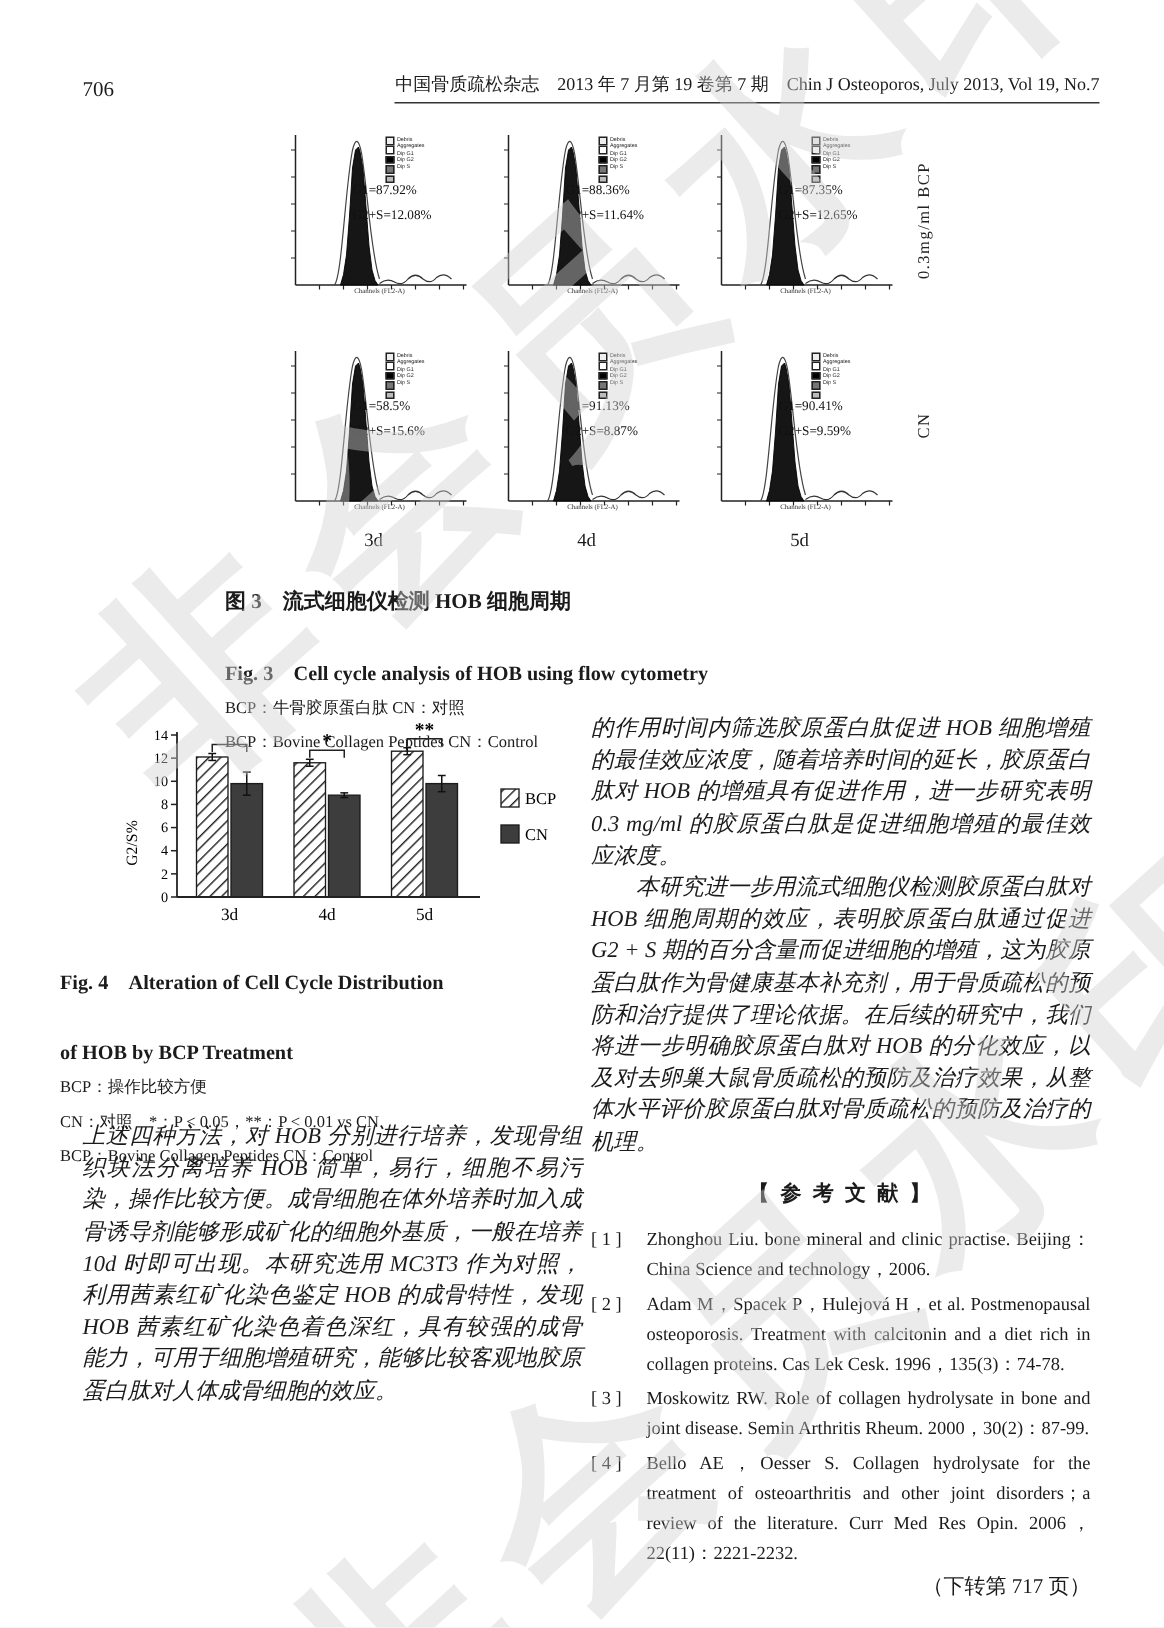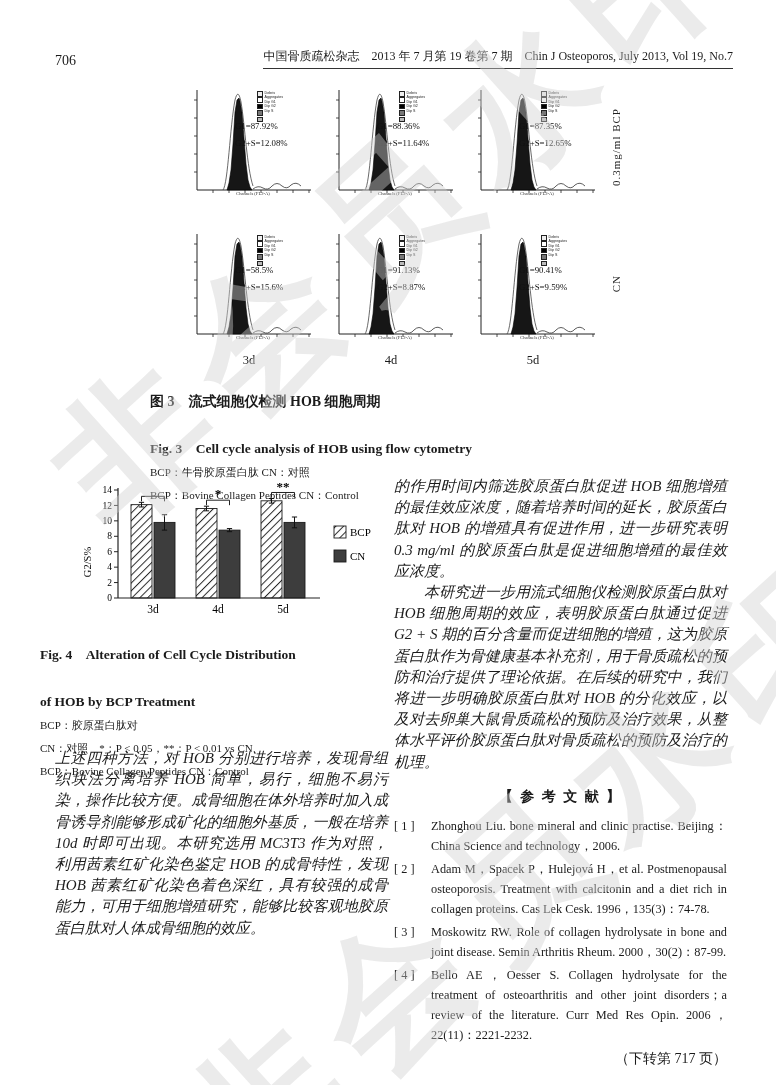--- a/index.html
+++ b/index.html
@@ -400,21 +400,21 @@
         <text x="272" y="80" class="leg">CN</text>
       </g>
     <line x1="40" y1="8" x2="40" y2="118" stroke="#222" stroke-width="1.2"></line>
     <line x1="40" y1="118" x2="242" y2="118" stroke="#222" stroke-width="1.2"></line>
     <text class="ylab" transform="rotate(-90)" x="-82" y="13" text-anchor="middle">G2/S%</text>
   </svg>
 
   <div class="cap cap4">
     <div class="c2">Fig. 4　Alteration of Cell Cycle Distribution</div>
     <div class="c2">of HOB by BCP Treatment</div>
-    <div class="c3">BCP：胶原蛋白肽对</div>
+    <div class="c3">BCP：操作比较方便</div>
     <div class="c3">CN：对照　*：P &lt; 0.05，**：P &lt; 0.01 vs CN</div>
     <div class="c3">BCP：Bovine Collagen Peptides CN：Control</div>
   </div>
 
   <div class="col leftcol">
     <p>上述四种方法，对 HOB 分别进行培养，发现骨组织块法分离培养 HOB 简单，易行，细胞不易污染，操作比较方便。成骨细胞在体外培养时加入成骨诱导剂能够形成矿化的细胞外基质，一般在培养 10d 时即可出现。本研究选用 MC3T3 作为对照，利用茜素红矿化染色鉴定 HOB 的成骨特性，发现 HOB 茜素红矿化染色着色深红，具有较强的成骨能力，可用于细胞增殖研究，能够比较客观地胶原蛋白肽对人体成骨细胞的效应。</p>
   </div>
 
   <div class="col rightcol">
     <p>的作用时间内筛选胶原蛋白肽促进 HOB 细胞增殖的最佳效应浓度，随着培养时间的延长，胶原蛋白肽对 HOB 的增殖具有促进作用，进一步研究表明 0.3 mg/ml 的胶原蛋白肽是促进细胞增殖的最佳效应浓度。</p>

